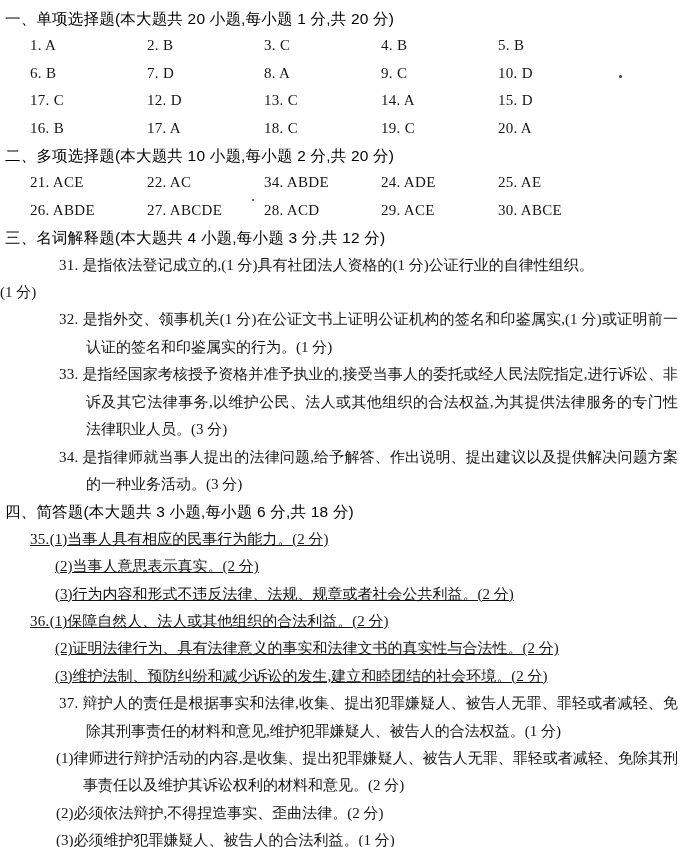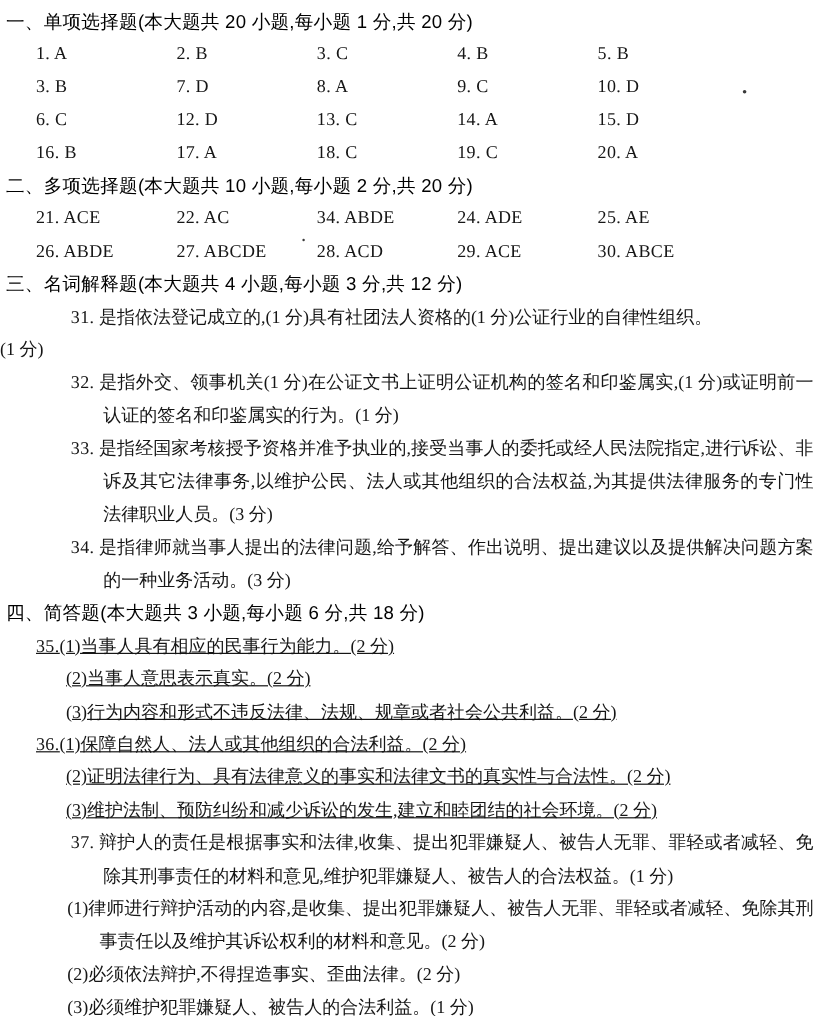--- a/index.html
+++ b/index.html
@@ -59,26 +59,26 @@
 
 <div class="page">
 
   <div class="sec-heading">一、单项选择题(本大题共 20 小题,每小题 1 分,共 20 分)</div>
   <div class="answer-grid">
     <span class="ans">1. A</span>
     <span class="ans">2. B</span>
     <span class="ans">3. C</span>
     <span class="ans">4. B</span>
     <span class="ans">5. B</span>
-    <span class="ans">3. B</span>
+    <span class="ans">6. B</span>
     <span class="ans">7. D</span>
     <span class="ans">8. A</span>
     <span class="ans">9. C</span>
     <span class="ans">10. D</span>
-    <span class="ans">6. C</span>
+    <span class="ans">17. C</span>
     <span class="ans">12. D</span>
     <span class="ans">13. C</span>
     <span class="ans">14. A</span>
     <span class="ans">15. D</span>
     <span class="ans">16. B</span>
     <span class="ans">17. A</span>
     <span class="ans">18. C</span>
     <span class="ans">19. C</span>
     <span class="ans">20. A</span>
   </div>

